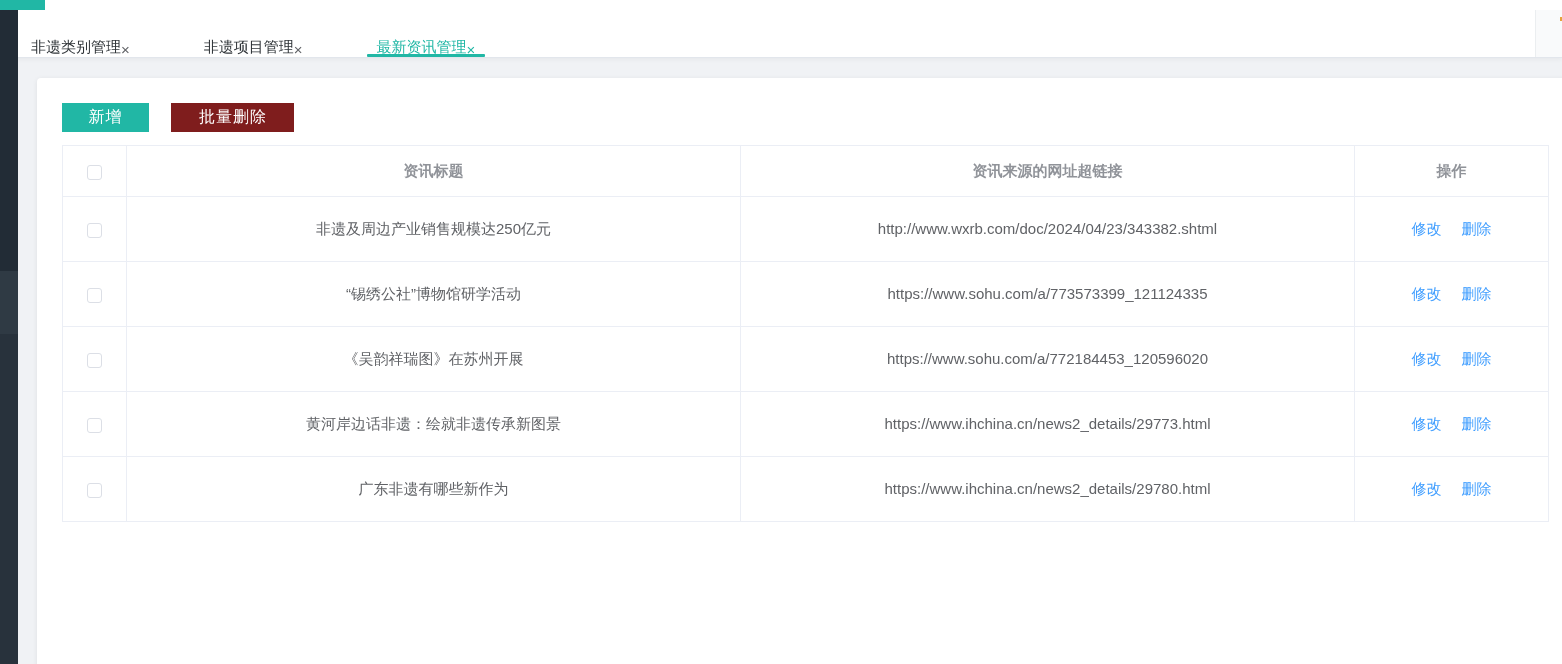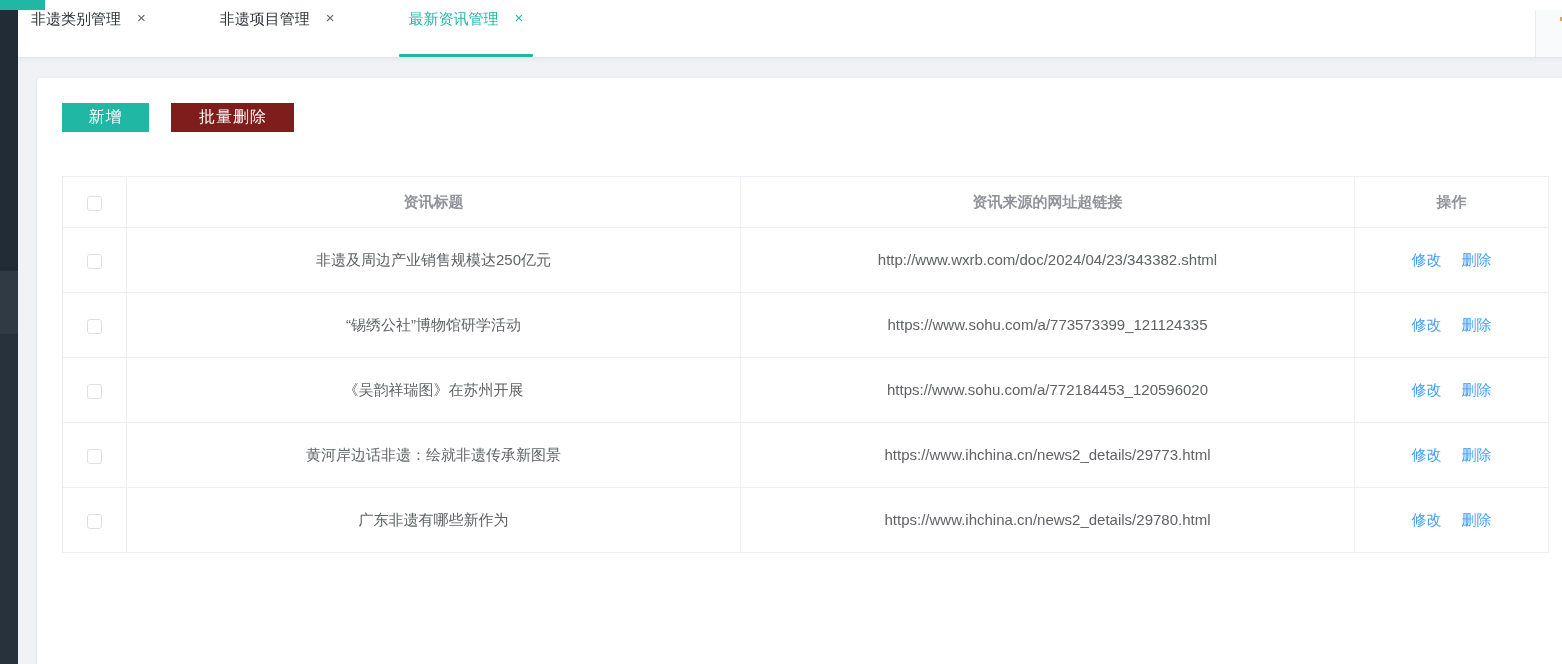--- a/index.html
+++ b/index.html
@@ -13,22 +13,22 @@
   .topbar {
     position:absolute; left:0; top:0; width:1562px; height:57px;
     background:#ffffff; border-bottom:1px solid #e2e6ec;
     box-shadow:0 2px 4px rgba(0,0,0,0.04); z-index:1;
   }
   .tabs {
     position:absolute; left:18px; top:10px; right:26px; height:47px;
     display:flex; align-items:center; padding-left:3px;
   }
   .tab {
-    position:relative; height:100%; display:flex; align-items:flex-start;
-    gap:16px; padding:0 10px; margin-right:54px; font-size:15px;
+    position:relative; height:100%; display:flex; align-items:flex-end;
+    gap:0; padding:0 10px; margin-right:54px; font-size:15px;
     color:#2f3438; cursor:pointer; white-space:nowrap;
   }
   .tab .close { font-size:15px; color:#606266; line-height:1; }
   .tab.active { color:#21b7a5; }
   .tab.active .close { color:#21b7a5; }
   .tab.active::after {
     content:""; position:absolute; left:0; right:0; bottom:0; height:3px;
     background:#21b7a5; border-radius:1px;
   }
   .tabbar-right {
@@ -59,21 +59,21 @@
   .btn {
     display:inline-flex; align-items:center; justify-content:center;
     height:29px; border:none; border-radius:0; color:#ffffff;
     font-size:16px; font-family:inherit; letter-spacing:1px;
   }
   .btn-add   { width:87px;  background:#21b7a5; cursor:pointer; }
   .btn-batch { width:123px; background:#7f1d1d; margin-left:18px; cursor:not-allowed; }
 
   table.news {
     border-collapse:collapse; table-layout:fixed;
-    width:1486px; margin-top:44px;border-radius:24px;
+    width:1486px; margin-top:13px;border-radius:24px;
   }
   .news th, .news td {
     border:1px solid #ebeef5; text-align:center; font-size:15px; background:#fff;
   }
   .news th { padding:14px 10px; color:#909399; font-weight:bold; line-height:22px; }
   .news td { padding:21px 22px; color:#606266; line-height:22px; }
   .col-check { width:64px; } .col-title { width:614px; }
   .col-url { width:614px; }  .col-ops { width:194px; }
   .url-cell { word-break:break-all; }
 

